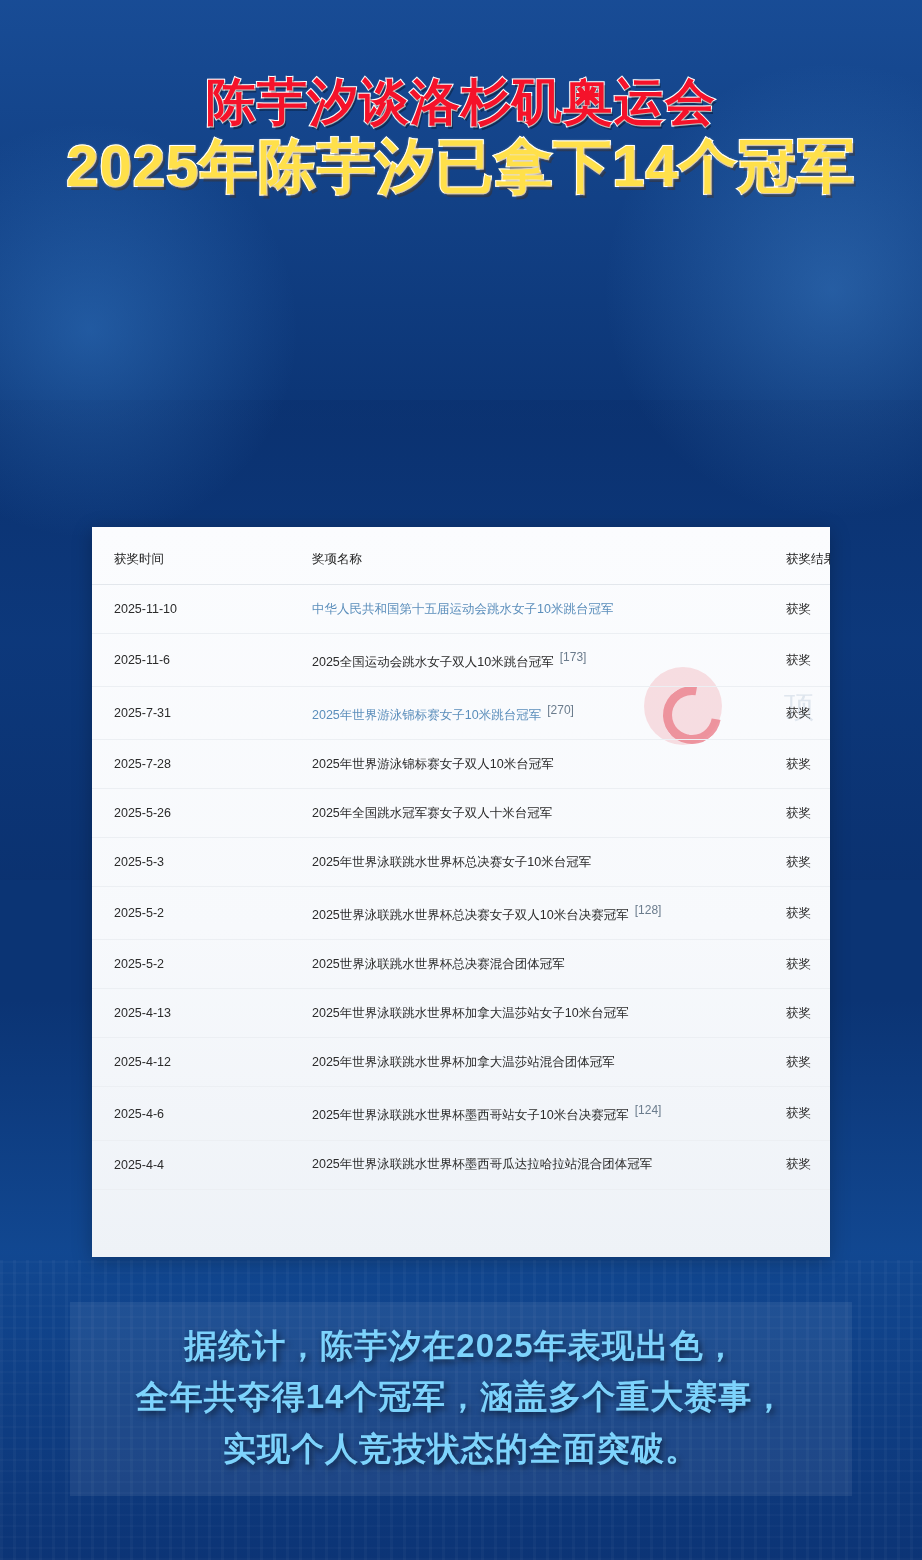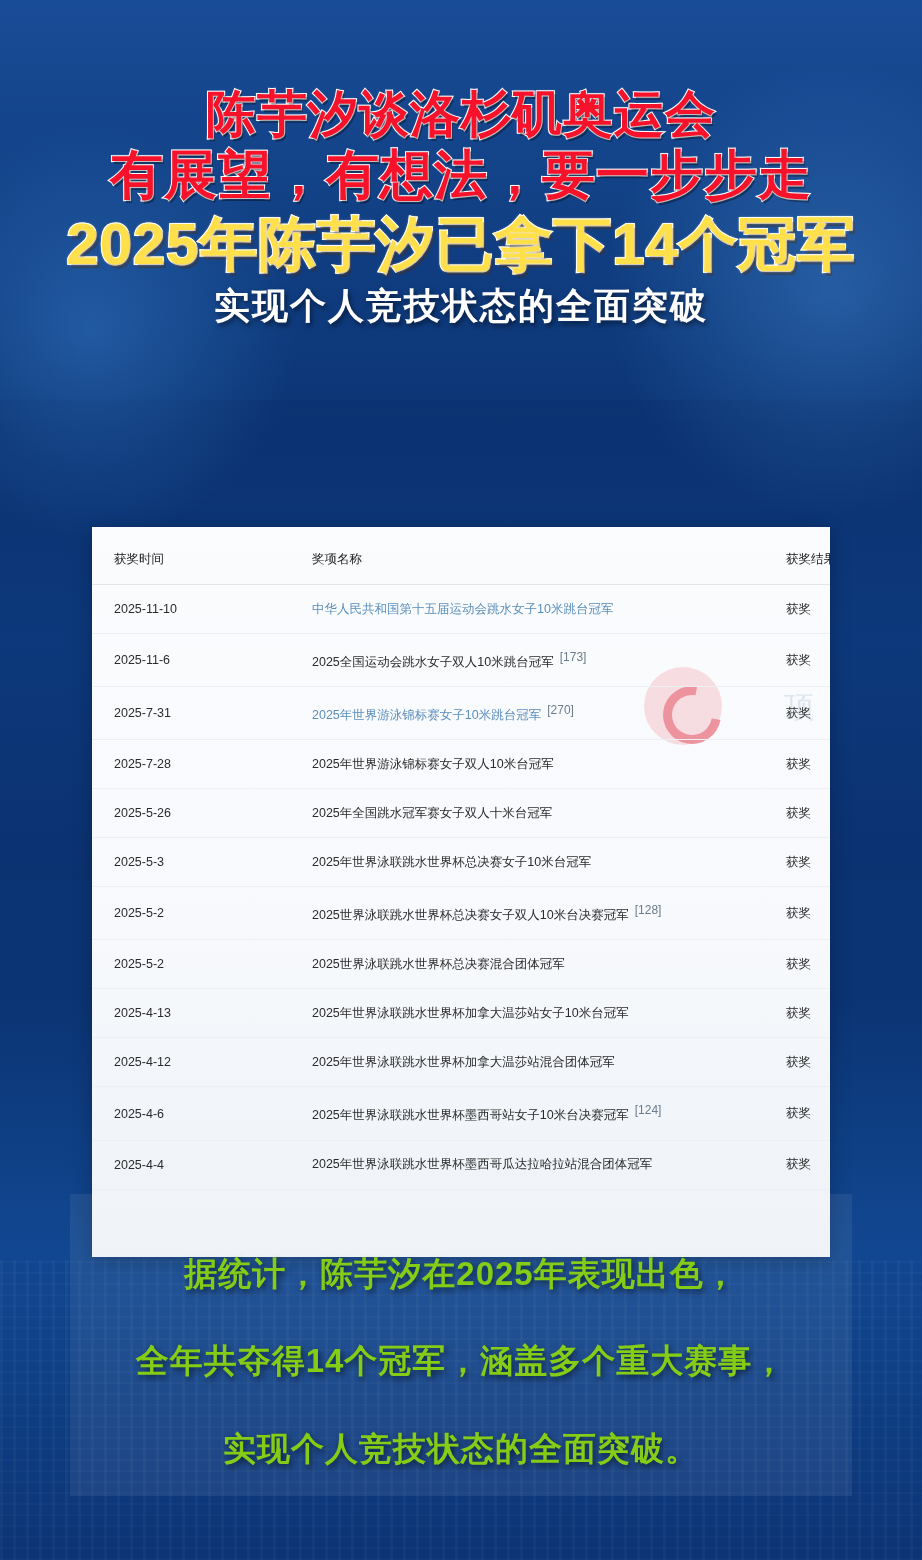--- a/index.html
+++ b/index.html
@@ -65,21 +65,21 @@
     right: -140px; top: 60px;
     width: 460px; height: 460px;
     border-radius: 50%;
     background: radial-gradient(circle, rgba(90,170,245,0.30) 0%, rgba(90,170,245,0) 70%);
     pointer-events: none;
   }
 
   
   .headline {
     position: absolute;
-    top: 88px;
+    top: 76px;
     left: 0; right: 0;
     text-align: center;
     z-index: 5;
   }
   .hl-line {
     font-weight: bold;
     letter-spacing: 1px;
     line-height: 1.06;
     white-space: nowrap;
   }
@@ -207,44 +207,41 @@
     right: 70px;
     bottom: 64px;
     text-align: center;
     z-index: 6;
     background: rgba(255,255,255,0.07);
     padding: 18px 10px 22px 10px;
   }
   .cap-line {
     font-size: 33px;
     font-weight: bold;
-    color: #84cc16;
+    color: #7dd3fc;
     letter-spacing: 1px;
     line-height: 1.56;
     text-shadow: 2px 3px 6px rgba(0,0,0,0.55);
     white-space: nowrap;
-    margin-top: 36px;
   }
 </style>
 </head>
 <body>
 
 <div class="poster">
   <div class="bg-band band-top"></div>
   <div class="bg-band band-mid"></div>
   <div class="bg-band band-bottom"></div>
   <div class="glow-left"></div>
   <div class="glow-right"></div>
   <div class="city"></div>
 
   <div class="headline">
     <div class="hl-line hl1">陈芋汐谈洛杉矶奥运会</div>
-    <div class="hl-line hl2">有展望，有想法，要一步步走</div>
     <div class="hl-line hl3">2025年陈芋汐已拿下14个冠军</div>
-    <div class="hl-line hl4">实现个人竞技状态的全面突破</div>
   </div>
 
   <div class="card">
     <div class="watermark"></div>
     <div class="watermark-text">顶</div>
     <table class="awards">
       <thead>
         <tr>
           <th class="col-date">获奖时间</th>
           <th class="col-name">奖项名称</th>

